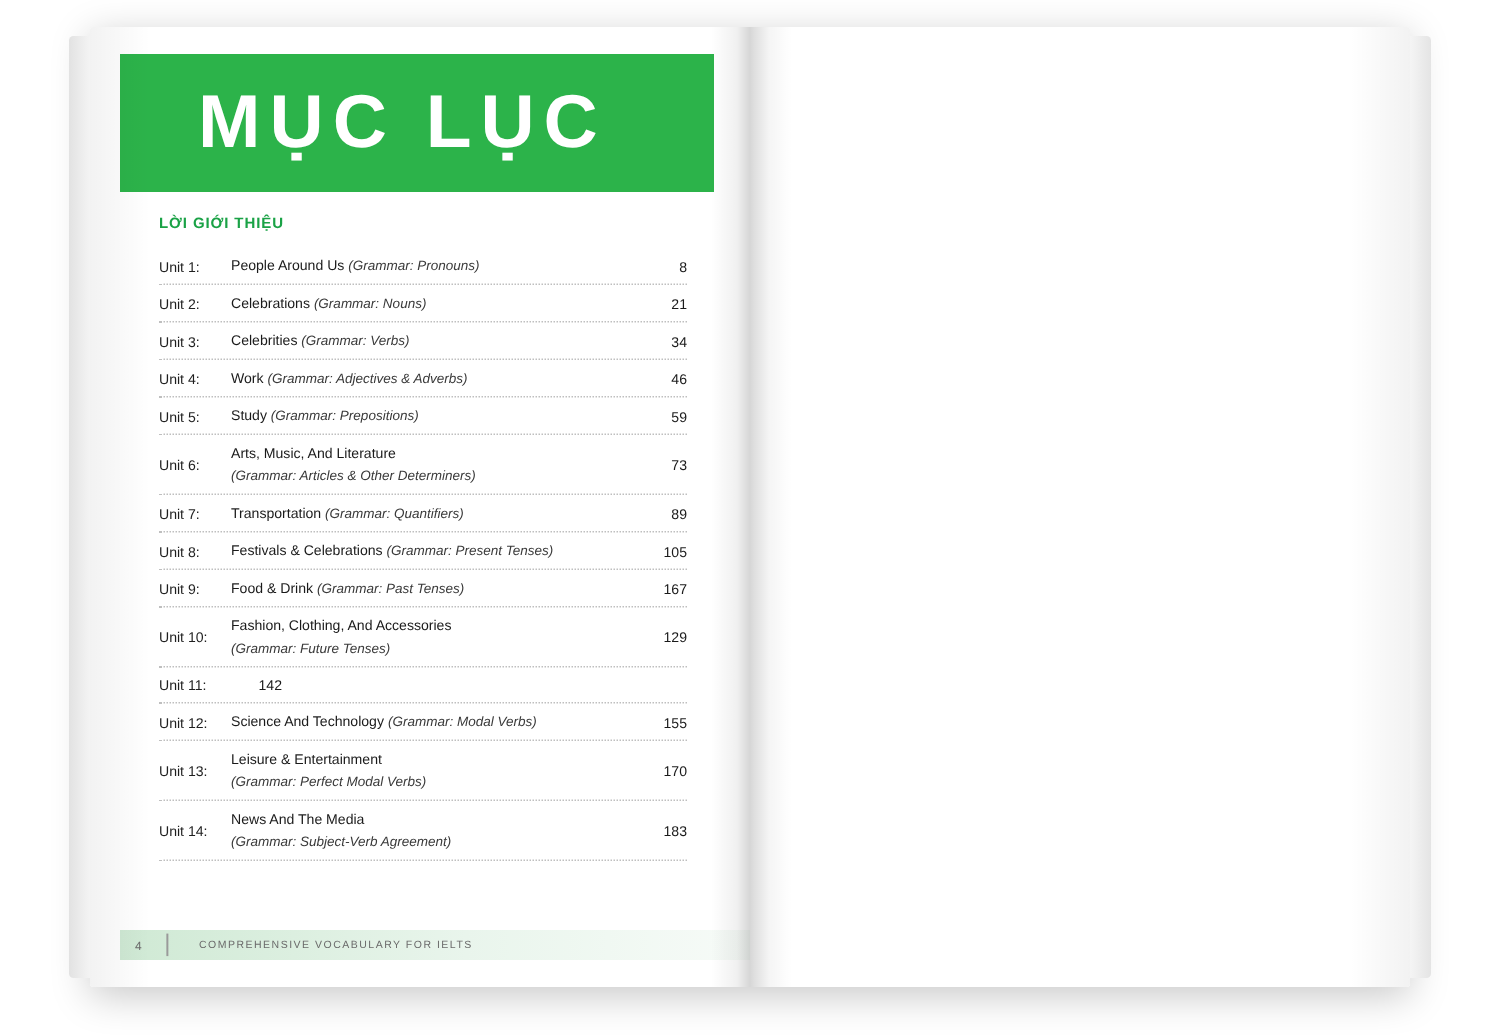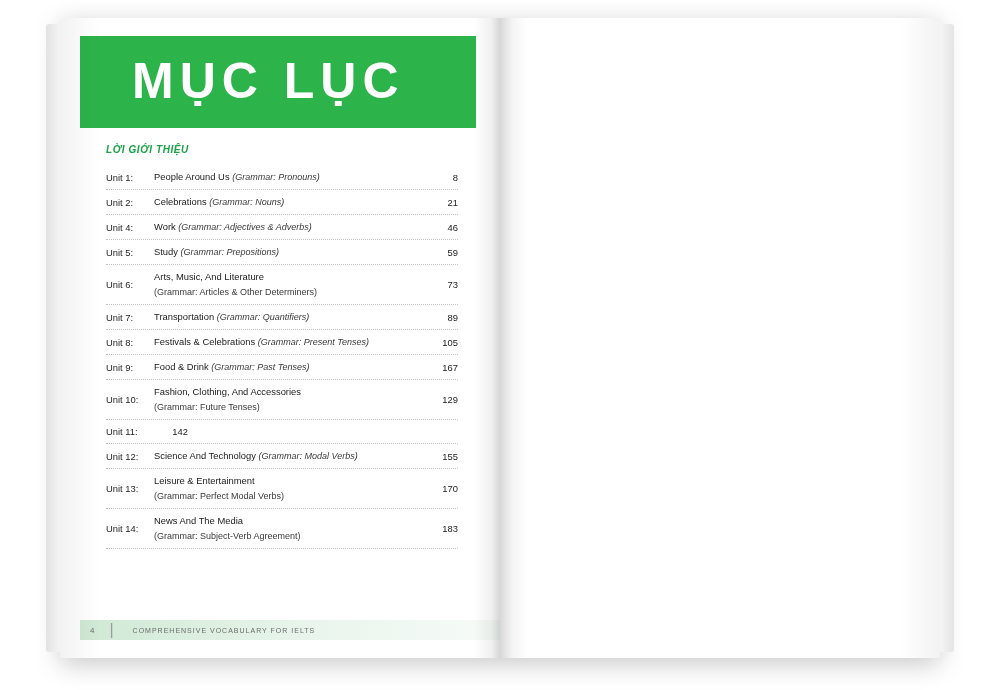--- a/index.html
+++ b/index.html
@@ -134,21 +134,20 @@
     top: 126px;
     width: 352px;
   }
 
   .intro {
     color: #1aa246;
     font-size: 10px;
     font-weight: bold;
     letter-spacing: 0.6px;
     margin-bottom: 10px;
-    font-style: italic;
   }
 
   .toc-row {
     position: relative;
     display: flex;
     align-items: center;
     padding: 5px 0 5px 0;
     border-bottom: 1px dotted #bfbfbf;
     min-height: 12px;
   }
@@ -168,20 +167,21 @@
     font-size: 9.4px;
     color: #1a1a1a;
   }
   .entry .g {
     font-style: italic;
     font-size: 9px;
     color: #3a3a3a;
   }
   .entry .line2 {
     display: block;
+    font-style: italic;
     font-size: 9px;
     color: #3a3a3a;
     margin-top: 2px;
   }
   .pg {
     flex: 0 0 34px;
     text-align: right;
     font-size: 9.4px;
     color: #1a1a1a;
     line-height: 13px;
@@ -232,20 +232,25 @@
               <div class="unit-label">Unit 1:</div>
               <div class="entry"><span class="t">People Around Us </span><span class="g">(Grammar: Pronouns)</span></div>
               <div class="pg">8</div>
             </div>
             <div class="toc-row">
               <div class="unit-label">Unit 2:</div>
               <div class="entry"><span class="t">Celebrations </span><span class="g">(Grammar: Nouns)</span></div>
               <div class="pg">21</div>
             </div>
             <div class="toc-row">
+              <div class="unit-label">Unit 3:</div>
+              <div class="entry"><span class="t">Celebrities </span><span class="g">(Grammar: Verbs)</span></div>
+              <div class="pg">34</div>
+            </div>
+            <div class="toc-row">
               <div class="unit-label">Unit 4:</div>
               <div class="entry"><span class="t">Work </span><span class="g">(Grammar: Adjectives &amp; Adverbs)</span></div>
               <div class="pg">46</div>
             </div>
             <div class="toc-row">
               <div class="unit-label">Unit 5:</div>
               <div class="entry"><span class="t">Study </span><span class="g">(Grammar: Prepositions)</span></div>
               <div class="pg">59</div>
             </div>
             <div class="toc-row">

